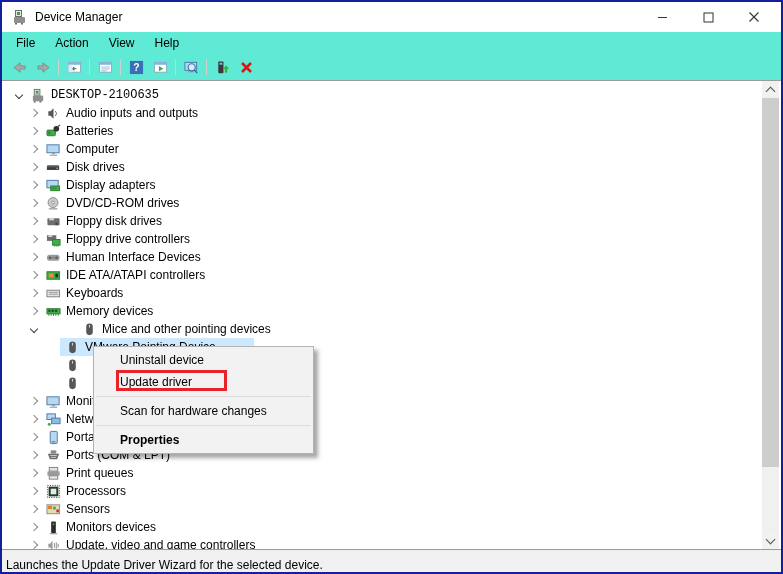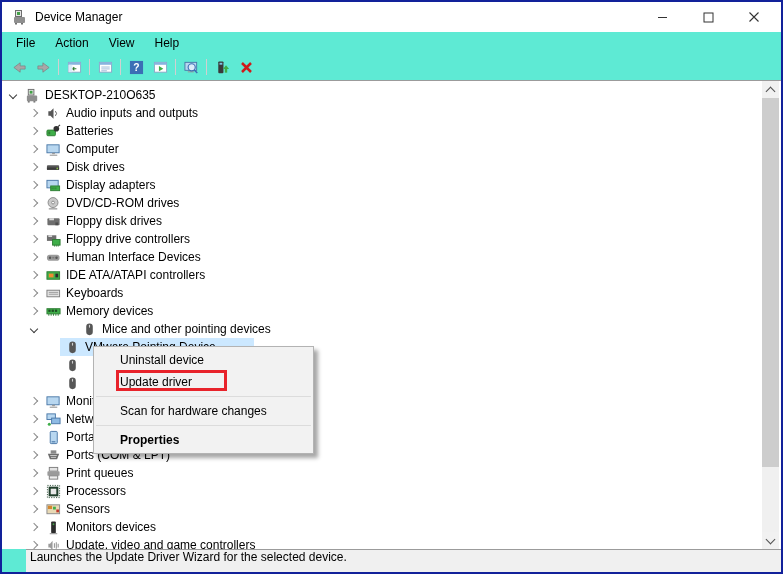--- a/index.html
+++ b/index.html
@@ -42,21 +42,21 @@
   .schev.d{transform:rotate(135deg);margin-bottom:3px;}
   .sthumb{position:absolute;left:0;top:17px;width:17px;height:369px;background:#cdcdcd;}
   
   .ctxmenu{position:absolute;left:91px;top:265px;width:221px;box-sizing:border-box;background:#f2f2f2;border:1px solid #b3b3b3;box-shadow:4px 4px 4px rgba(0,0,0,0.35);padding:2px 0;z-index:10;}
   .ctxitem{height:22px;line-height:22px;padding-left:26px;}
   .ctxitem.bold{font-weight:bold;}
   .ctxsep{height:1px;background:#dcdcdc;margin:3px 2px;}
   
   .redbox{position:absolute;left:114px;top:289px;width:111px;height:21px;box-sizing:border-box;border:3px solid #e8232b;z-index:11;}
   
-  .statusbar{height:23px;box-sizing:border-box;border-top:1px solid #9b9b9b;background:#f0f0f0;display:flex;align-items:flex-start;padding-left:4px;flex:0 0 auto;margin-left:24px;}
+  .statusbar{height:23px;box-sizing:border-box;border-top:1px solid #9b9b9b;background:#f0f0f0;display:flex;align-items:flex-end;padding-left:4px;flex:0 0 auto;}
 </style>
 </head>
 <body>
 
 <div class="window">
 
   <div class="titlebar">
     <span class="appicon">
       <svg viewBox="0 0 16 16" width="16" height="16">
           <rect x="2" y="8" width="11" height="6" rx="1" fill="#8f8f8f"></rect>
@@ -156,21 +156,21 @@
       </div>
       <div class="tbtn">
         <svg viewBox="0 0 16 16" width="15" height="15">
           <path d="M3.2 3.2 12.8 12.8M12.8 3.2 3.2 12.8" stroke="#cf1b1b" stroke-width="2.7"></path>
         </svg>
       </div>
     </div>
 
   <div class="content">
     <div class="tree" id="tree">
-        <div class="tree-row" style="padding-left: 4px;">
+        <div class="tree-row" style="padding-left: 10px; font-family: Liberation Mono, monospace;">
           <span class="chevslot">
             <span class="chev exp"></span>
           </span>
           <span class="row-inner">
             <span class="ticon">
               <svg viewBox="0 0 16 16" width="15" height="15">
                 <rect x="2" y="8" width="11" height="6" rx="1" fill="#8f8f8f"></rect>
                 <rect x="3" y="14" width="2" height="1.5" fill="#6e6e6e"></rect>
                 <rect x="9" y="14" width="2" height="1.5" fill="#6e6e6e"></rect>
                 <rect x="3.5" y="1.5" width="6" height="6" fill="#e6e6e6" stroke="#6e6e6e"></rect>

